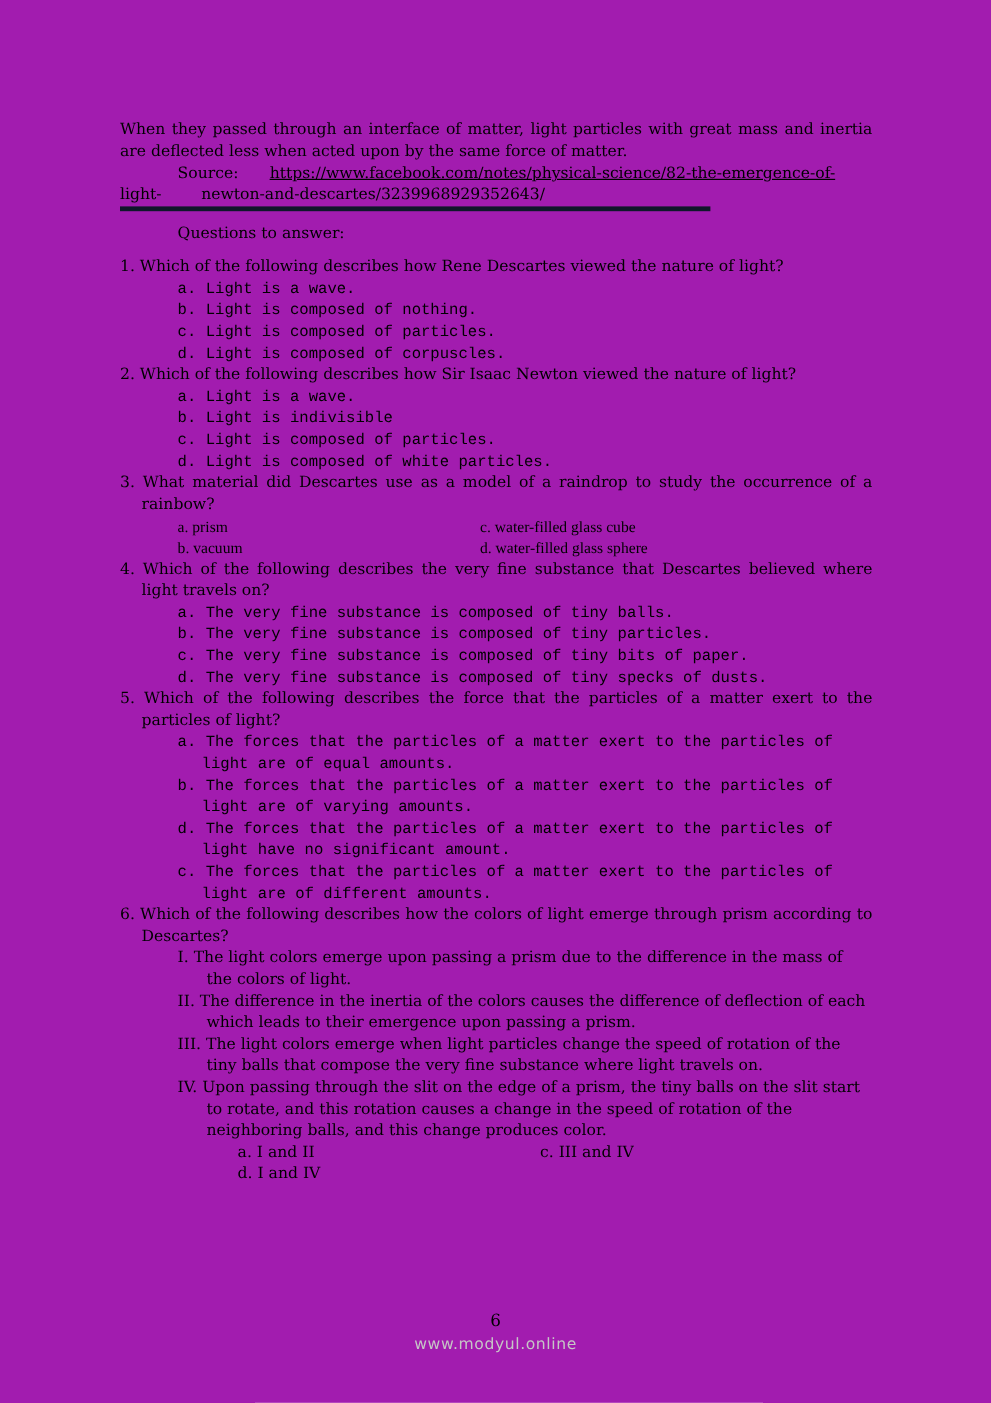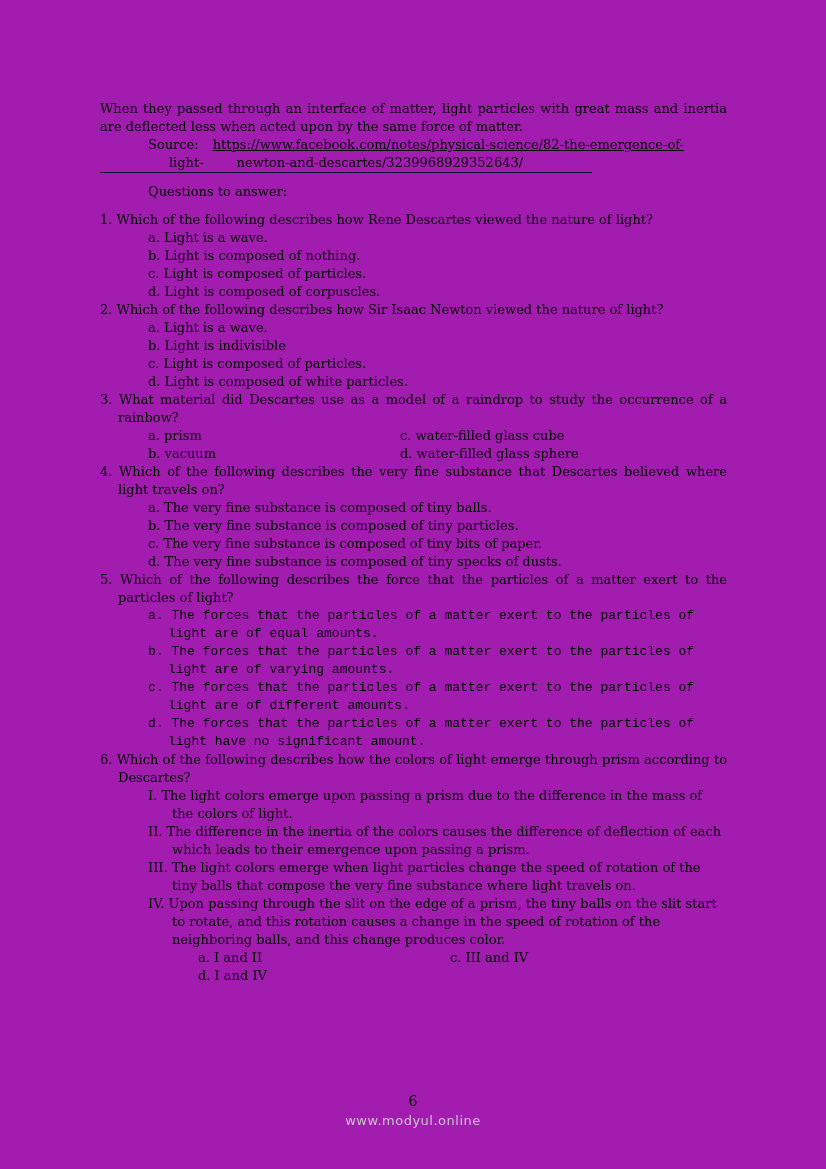--- a/index.html
+++ b/index.html
@@ -14,40 +14,40 @@
   }
   .page { position: absolute; inset: 0; background: #a21caf; }
   .content {
     position: absolute;
     left: 100px; top: 100px;
     width: 627px;
     line-height: 18px;
   }
   .intro { text-align: justify; }
   .source-line1 { padding-left: 48px; }
-  .source-line1 .label { margin-right: 14px; }
+  .source-line1 .label { margin-right: 26px; }
   .link { color: #000; text-decoration: underline; cursor: pointer; }
   .source-line2 { text-align: left; }
   .source-line2 .cont {
     display: inline-block;
     width: 492px;
-    border-bottom: 1px solid #0f172a;
-    text-align: center;
+    border-bottom: 4px solid #0f172a;
+    text-align: left;
     white-space: pre;
     text-decoration: none;
   }
   .qheading { padding-left: 48px; margin-top: 10px; margin-bottom: 10px; }
   .qtext { padding-left: 18px; text-indent: -18px; text-align: justify; }
   .options { padding-left: 48px; }
-  .options p { text-align: left; }
+  .options p { text-align: left; font-family: Liberation Mono, monospace; }
   .options-hang { padding-left: 48px; }
   .options-hang p { padding-left: 20px; text-indent: -20px; font-family: Liberation Mono, monospace; }
   .statements { padding-left: 48px; }
   .statements p { padding-left: 24px; text-indent: -24px; }
-  .opt-grid { padding-left: 48px; display: grid; grid-template-columns: 252px 1fr; }
+  .opt-grid { padding-left: 48px; display: grid; grid-template-columns: 252px 1fr; font-family: Liberation Serif, serif; }
   .opt-grid2 { padding-left: 98px; display: grid; grid-template-columns: 252px 1fr; }
   .footer { position: absolute; left: 0; right: 0; top: 1093px; text-align: center; }
   .page-number { font-size: 14px; }
   .watermark {
     margin-top: 4px;
     font-family: "DejaVu Sans", "Liberation Sans", sans-serif;
     font-size: 13px;
     color: #c6c6c6;
     letter-spacing: 0.5px;
   }
@@ -109,22 +109,22 @@
         <p>c. The very fine substance is composed of tiny bits of paper.</p>
         <p>d. The very fine substance is composed of tiny specks of dusts.</p>
       </div>
     </div>
 
     <div class="question">
       <p class="qtext"><span>5.</span> <span>Which of the following describes the force that the particles of a matter exert to the particles of light?</span></p>
       <div class="options-hang">
         <p>a. The forces that the particles of a matter exert to the particles of light are of equal amounts.</p>
         <p>b. The forces that the particles of a matter exert to the particles of light are of varying amounts.</p>
+        <p>d. The forces that the particles of a matter exert to the particles of light have no significant amount.</p>
         <p>c. The forces that the particles of a matter exert to the particles of light are of different amounts.</p>
-        <p>d. The forces that the particles of a matter exert to the particles of light have no significant amount.</p>
       </div>
     </div>
 
     <div class="question">
       <p class="qtext"><span>6.</span> <span>Which of the following describes how the colors of light emerge through prism according to Descartes?</span></p>
       <div class="statements">
         <p>I. The light colors emerge upon passing a prism due to the difference in the mass of the colors of light.</p>
         <p>II. The difference in the inertia of the colors causes the difference of deflection of each which leads to their emergence upon passing a prism.</p>
         <p>III. The light colors emerge when light particles change the speed of rotation of the tiny balls that compose the very fine substance where light travels on.</p>
         <p>IV. Upon passing through the slit on the edge of a prism, the tiny balls on the slit start to rotate, and this rotation causes a change in the speed of rotation of the neighboring balls, and this change produces color.</p>

